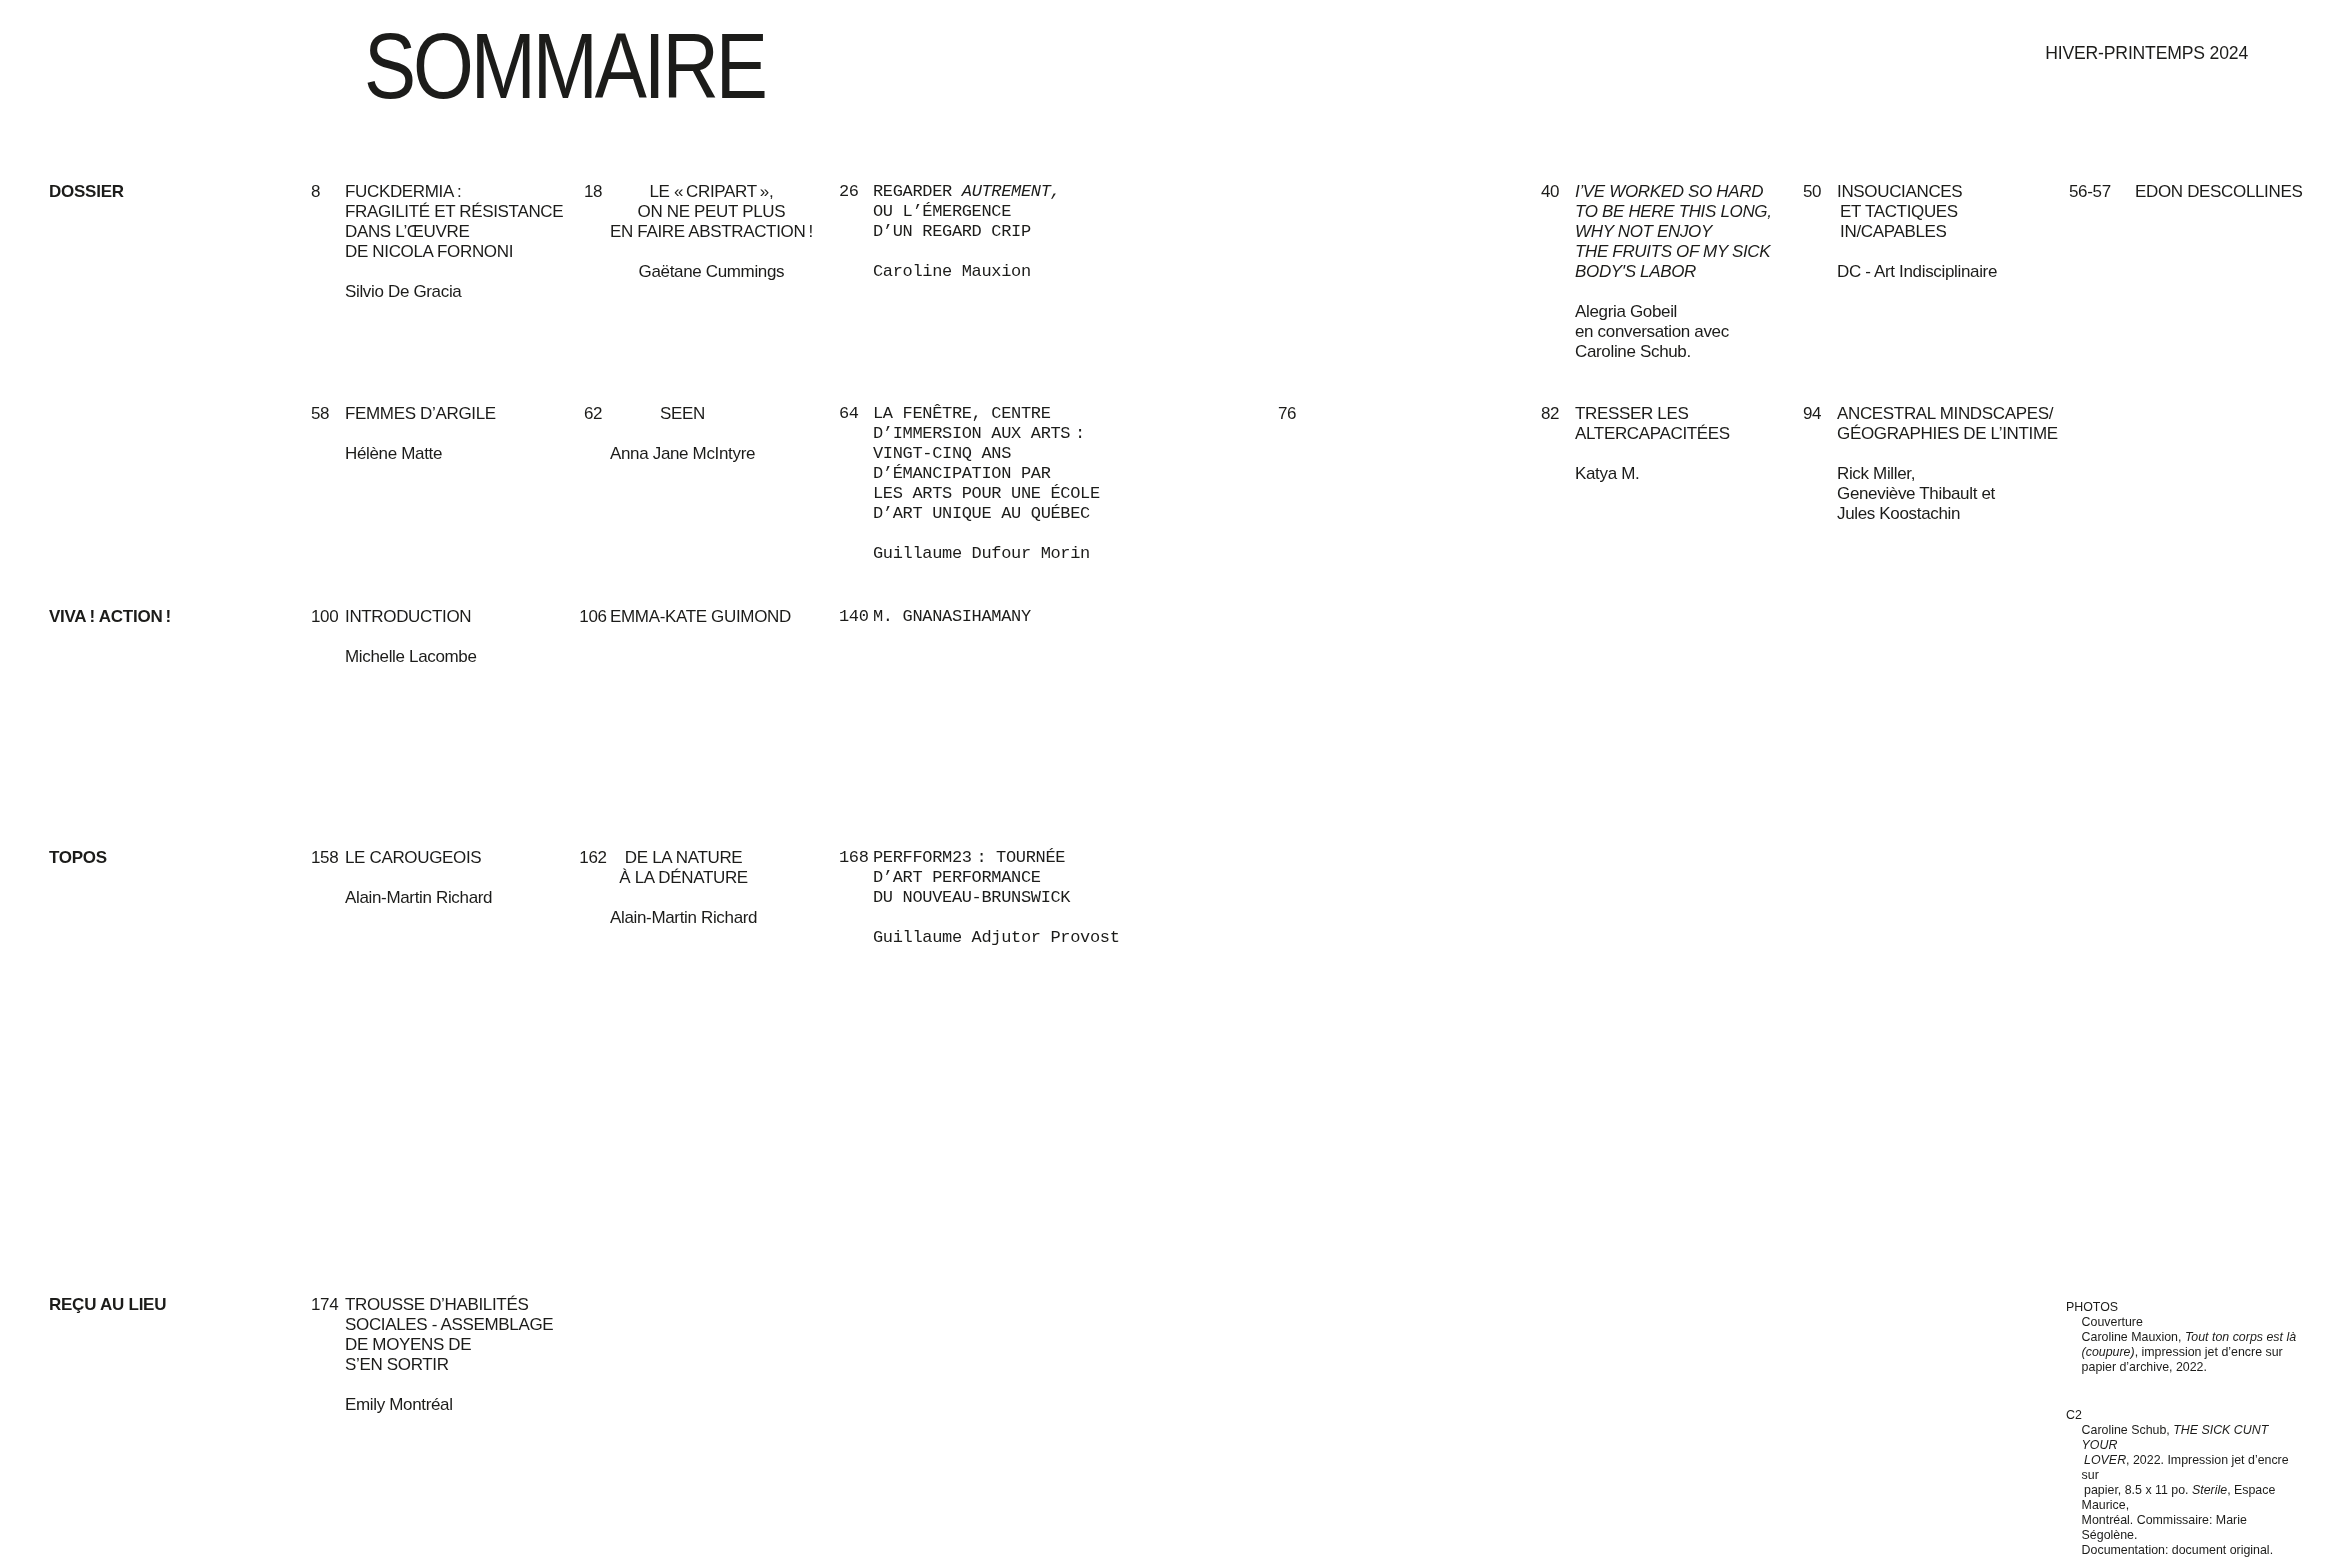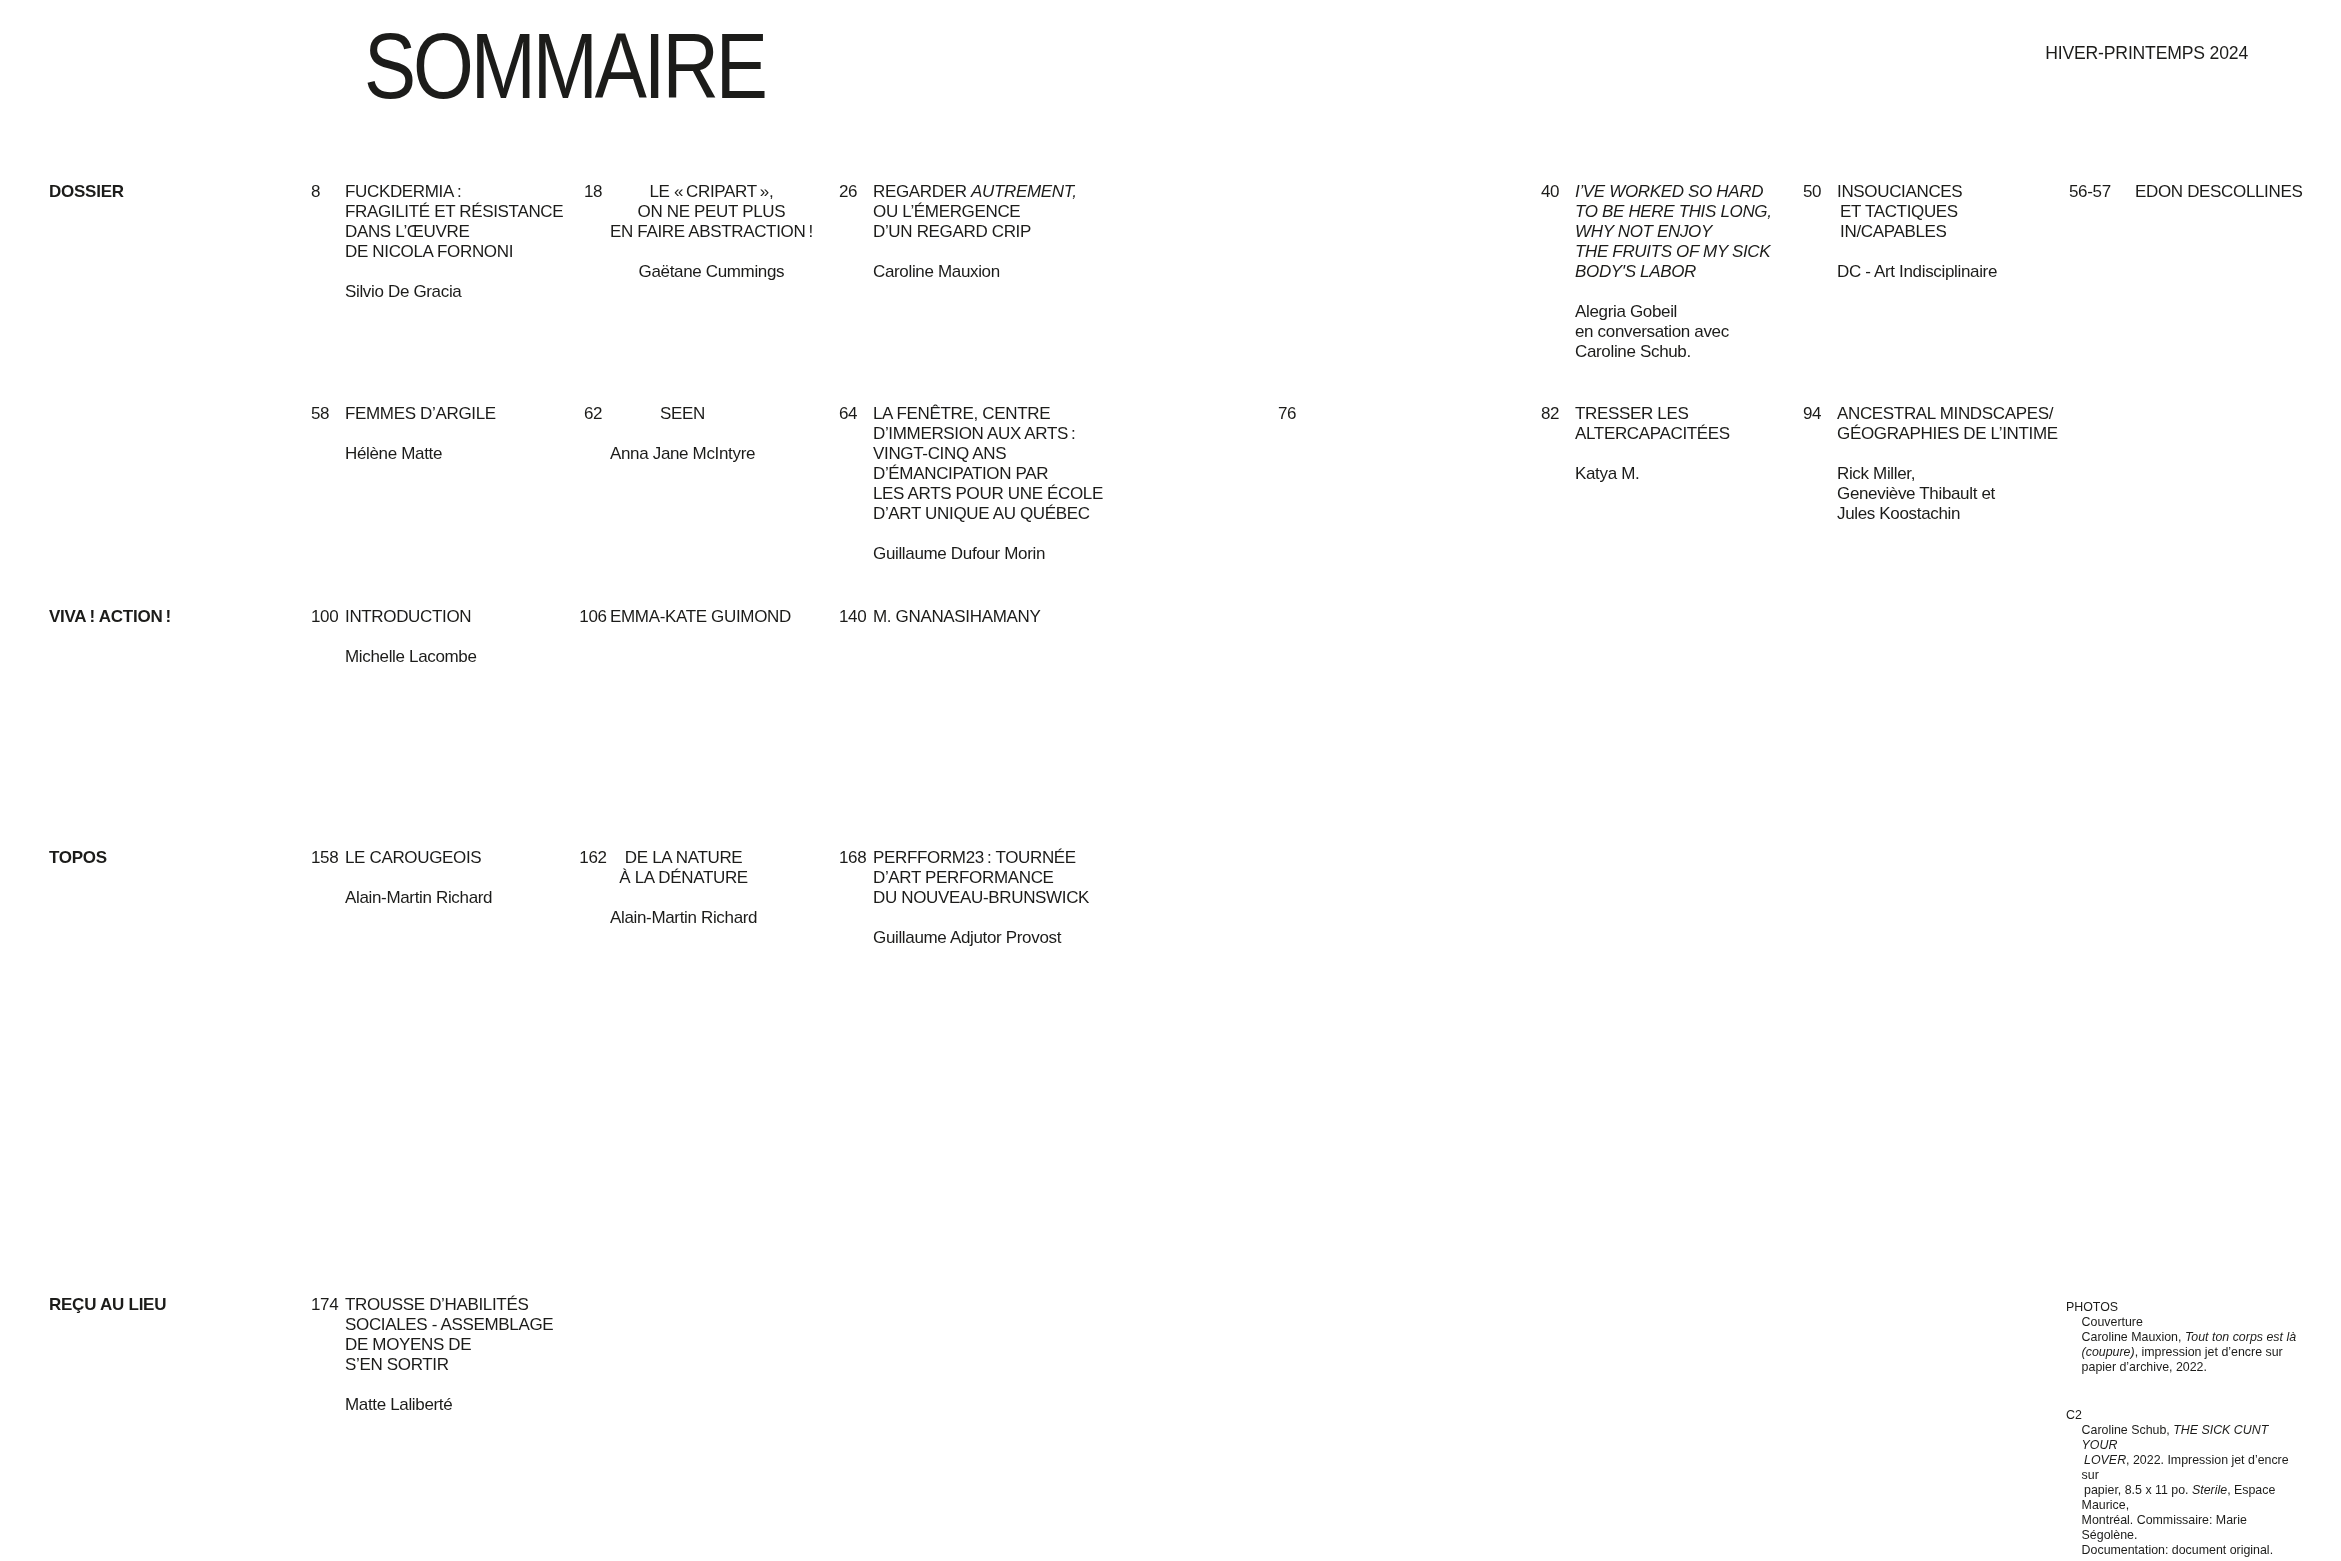--- a/index.html
+++ b/index.html
@@ -63,21 +63,21 @@
   .title { white-space: nowrap; }
   .title em { font-style: italic; }
   .author {
     margin-top: 20px;
     white-space: pre-line;
   }
   .author:empty { display: none; }
   
   .c0 { left: 311px; }
   .c1 { left: 576px; text-align: center; }
-  .c2col { left: 839px; }
+  .c2col { left: 839px; font-family: Liberation Mono, monospace; }
   .c3 { left: 1278px; }
   .c4 { left: 1541px; }
   .c5 { left: 1803px; }
   .c6 { left: 2069px; }
   
   .r1 { top: 182px; }
   .r2 { top: 404px; }
   .r3 { top: 607px; }
   .r4 { top: 848px; }
   .r5 { top: 1295px; }
@@ -295,21 +295,21 @@
 
   <div class="entry c0 r5">
     <span class="num">174</span>
     <div class="entry-body">
         <div class="title">
           <div><span>TROUSSE D’HABILITÉS</span></div>
           <div><span>SOCIALES - ASSEMBLAGE</span></div>
           <div><span>DE MOYENS DE</span></div>
           <div><span>S’EN SORTIR</span></div>
         </div>
-        <div class="author">Matte Laliberté</div>
+        <div class="author">Emily Montréal</div>
       </div>
   </div>
 
   <div class="photos">
     <div class="ph-label">PHOTOS</div>
     <div class="ph-indent">
       <div class="ph-heading">Couverture</div>
       <div class="ph-body">
           <div><span>Caroline Mauxion, </span><em>Tout ton corps est là</em></div>
           <div><em>(coupure)</em><span>, impression jet d’encre sur</span></div>

